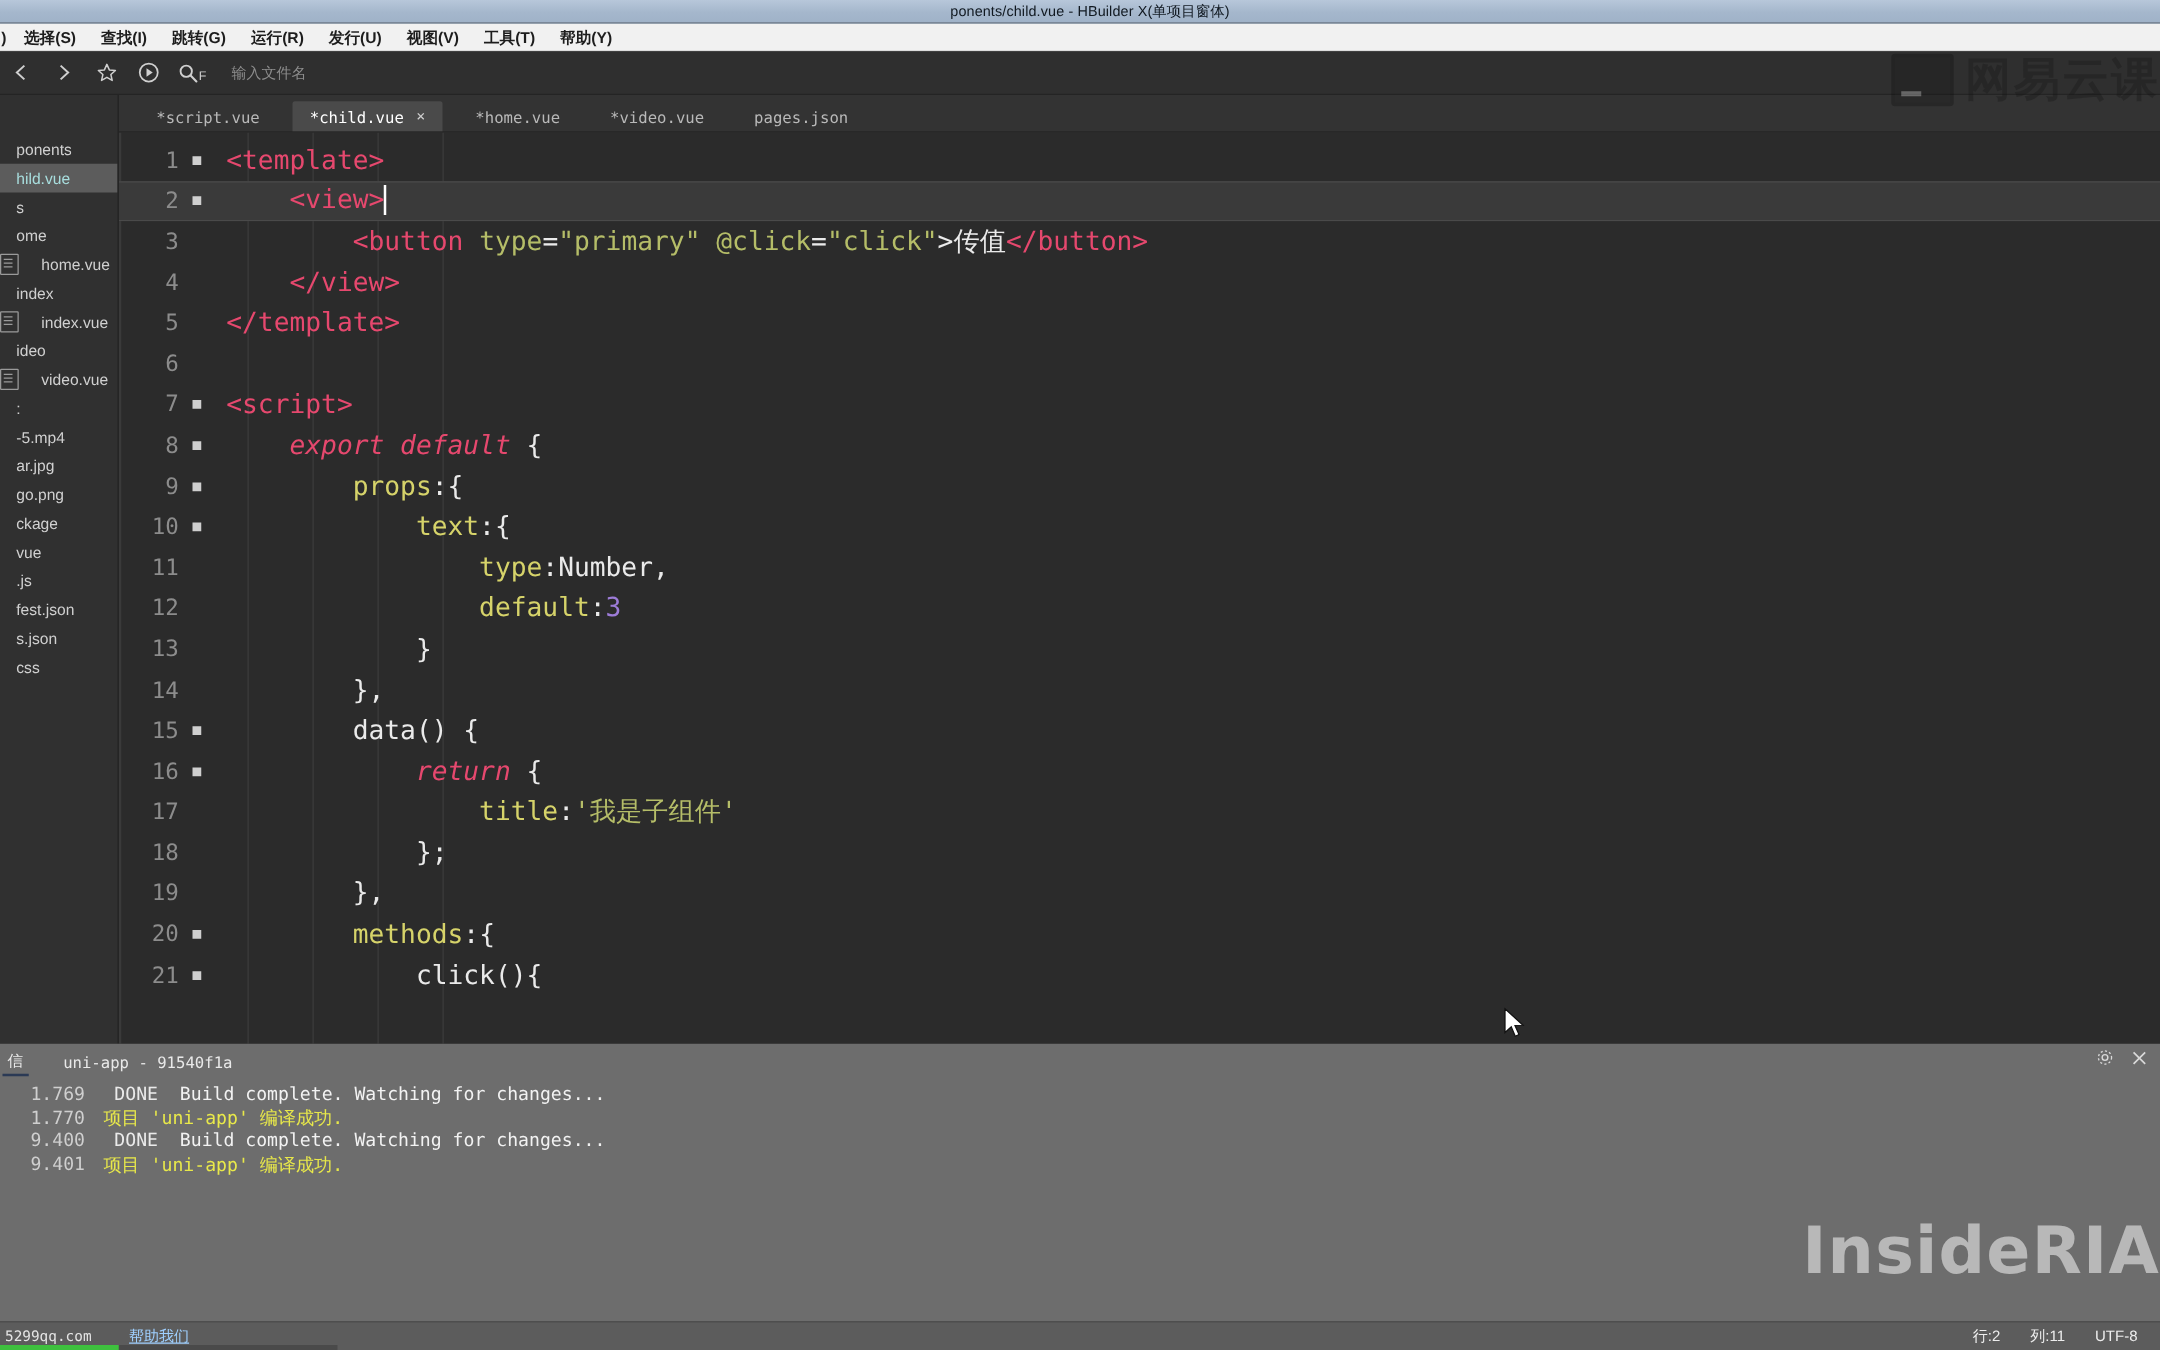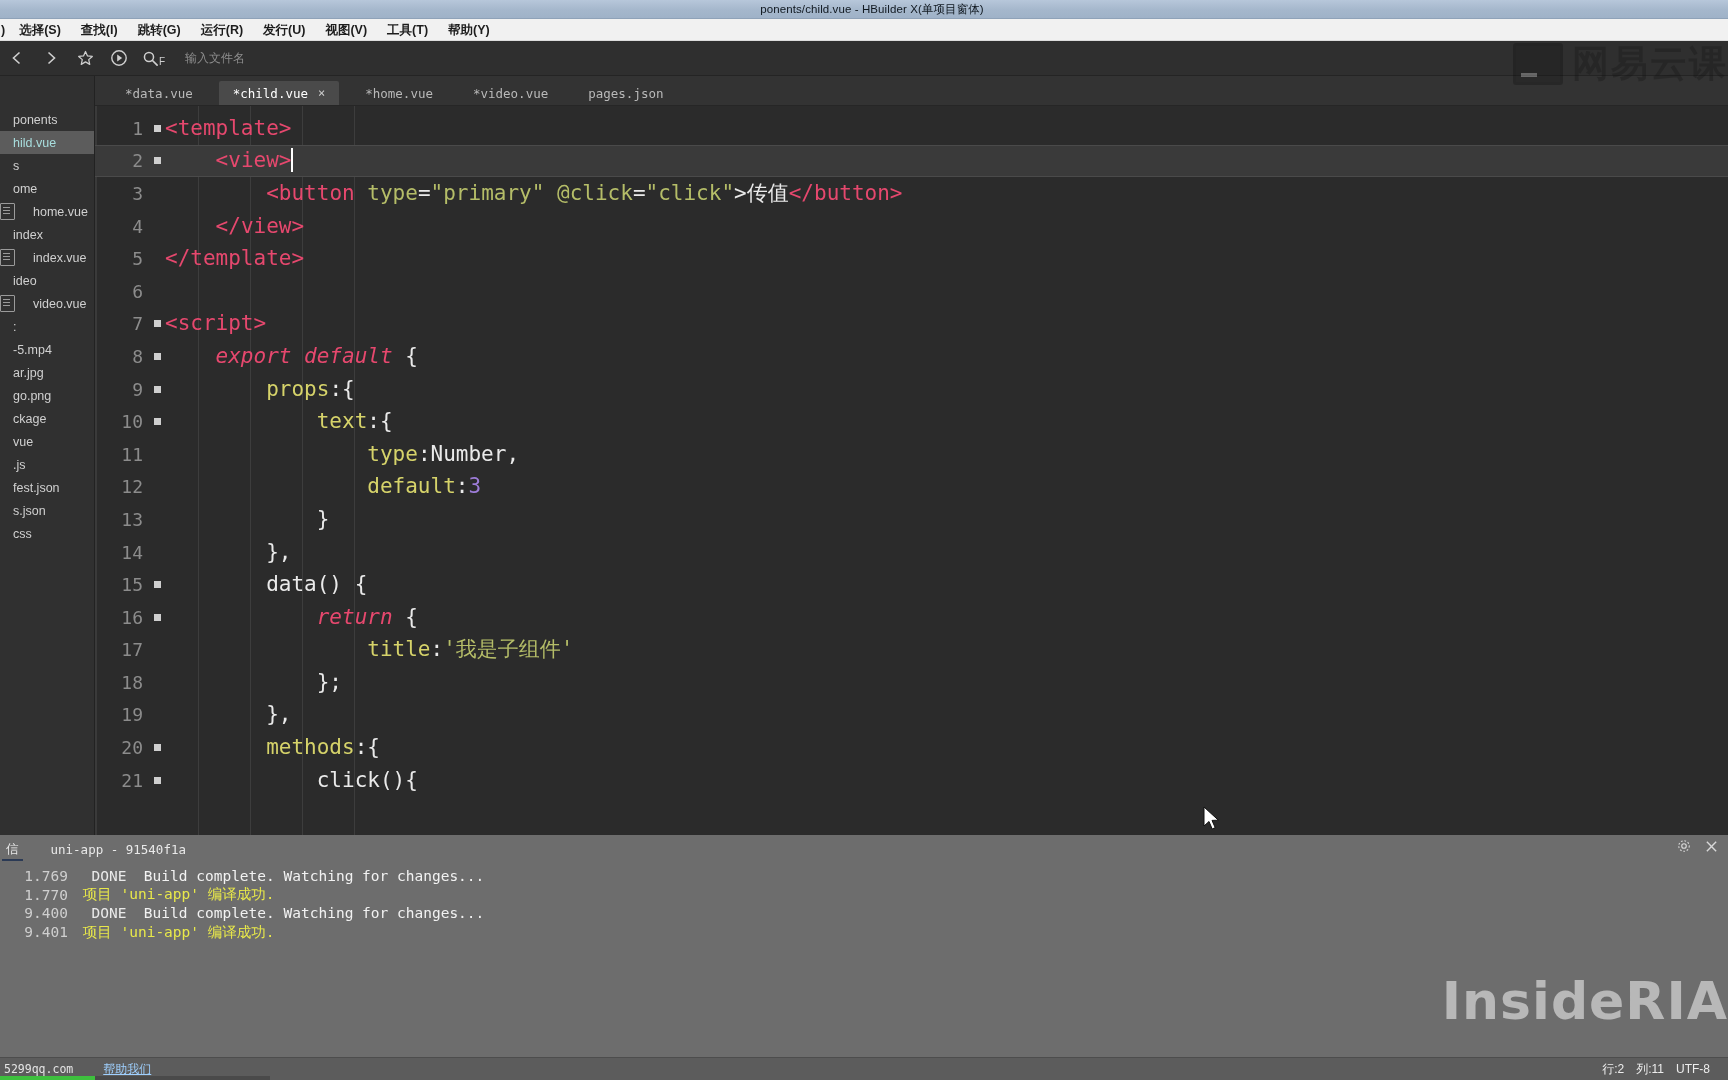--- a/index.html
+++ b/index.html
@@ -293,20 +293,21 @@
     display: block;
     width: 7px; height: 7px;
     background: #cfcfcf;
   }
   .codetext {
     font-size: 21px;
     color: #e6e6e6;
     font-family: "DejaVu Sans Mono", monospace;
     letter-spacing: 0px;
     line-height: 1;
+    margin-left: 16px;
   }
   .indent-guides {
     position: absolute;
     left: 0; top: 0; bottom: 0; right: 0;
     pointer-events: none;
   }
   .iguide {
     position: absolute;
     top: 0; bottom: 0;
     width: 1px;
@@ -433,21 +434,21 @@
   }
   .sb-link {
     font-size: 12px;
     color: #9fd0ff;
     text-decoration: underline;
   }
   .sb-right {
     margin-left: auto;
     display: flex;
     align-items: center;
-    gap: 12px;
+    gap: 24px;
     padding-right: 18px;
     font-size: 12px;
     color: #ededed;
   }
   .dl-bar {
     position: absolute;
     left: 0;
     bottom: -1px;
     height: 5px;
     width: 270px;
@@ -588,21 +589,21 @@
             <span class="tree-label">s.json</span>
           </div>
           <div class="tree-row">
             <span class="tree-label">css</span>
           </div>
         </div>
 
       <div class="editor-col">
         <div class="tabbar" id="tabbar">
             <div class="tab">
-              <span>*data.vue</span>
+              <span>*script.vue</span>
             </div>
             <div class="tab active">
               <span>*child.vue</span>
               <span class="close-x">×</span>
             </div>
             <div class="tab">
               <span>*home.vue</span>
             </div>
             <div class="tab">
               <span>*video.vue</span>

